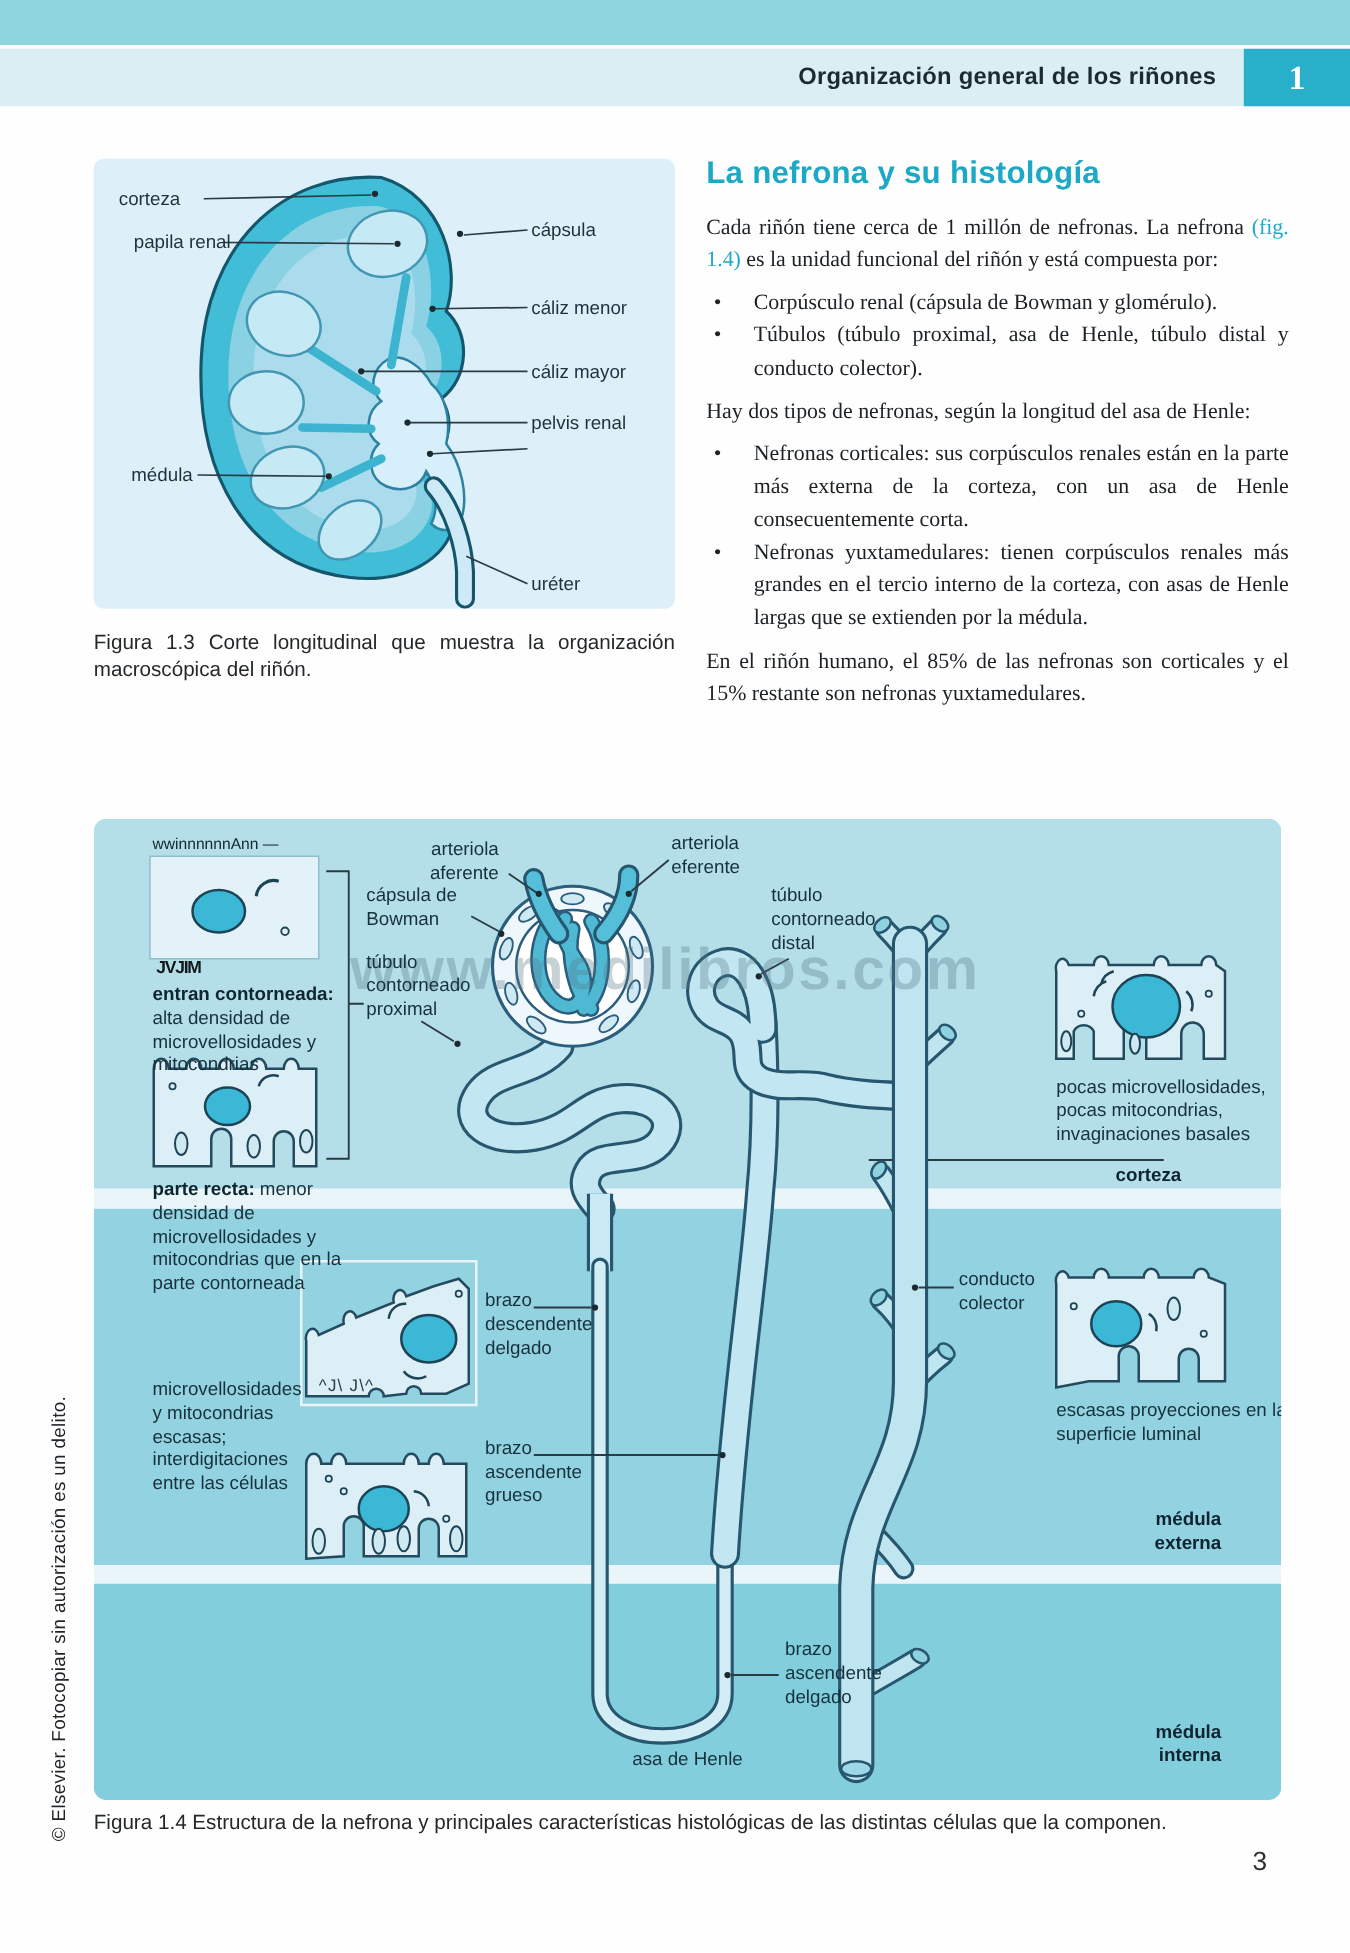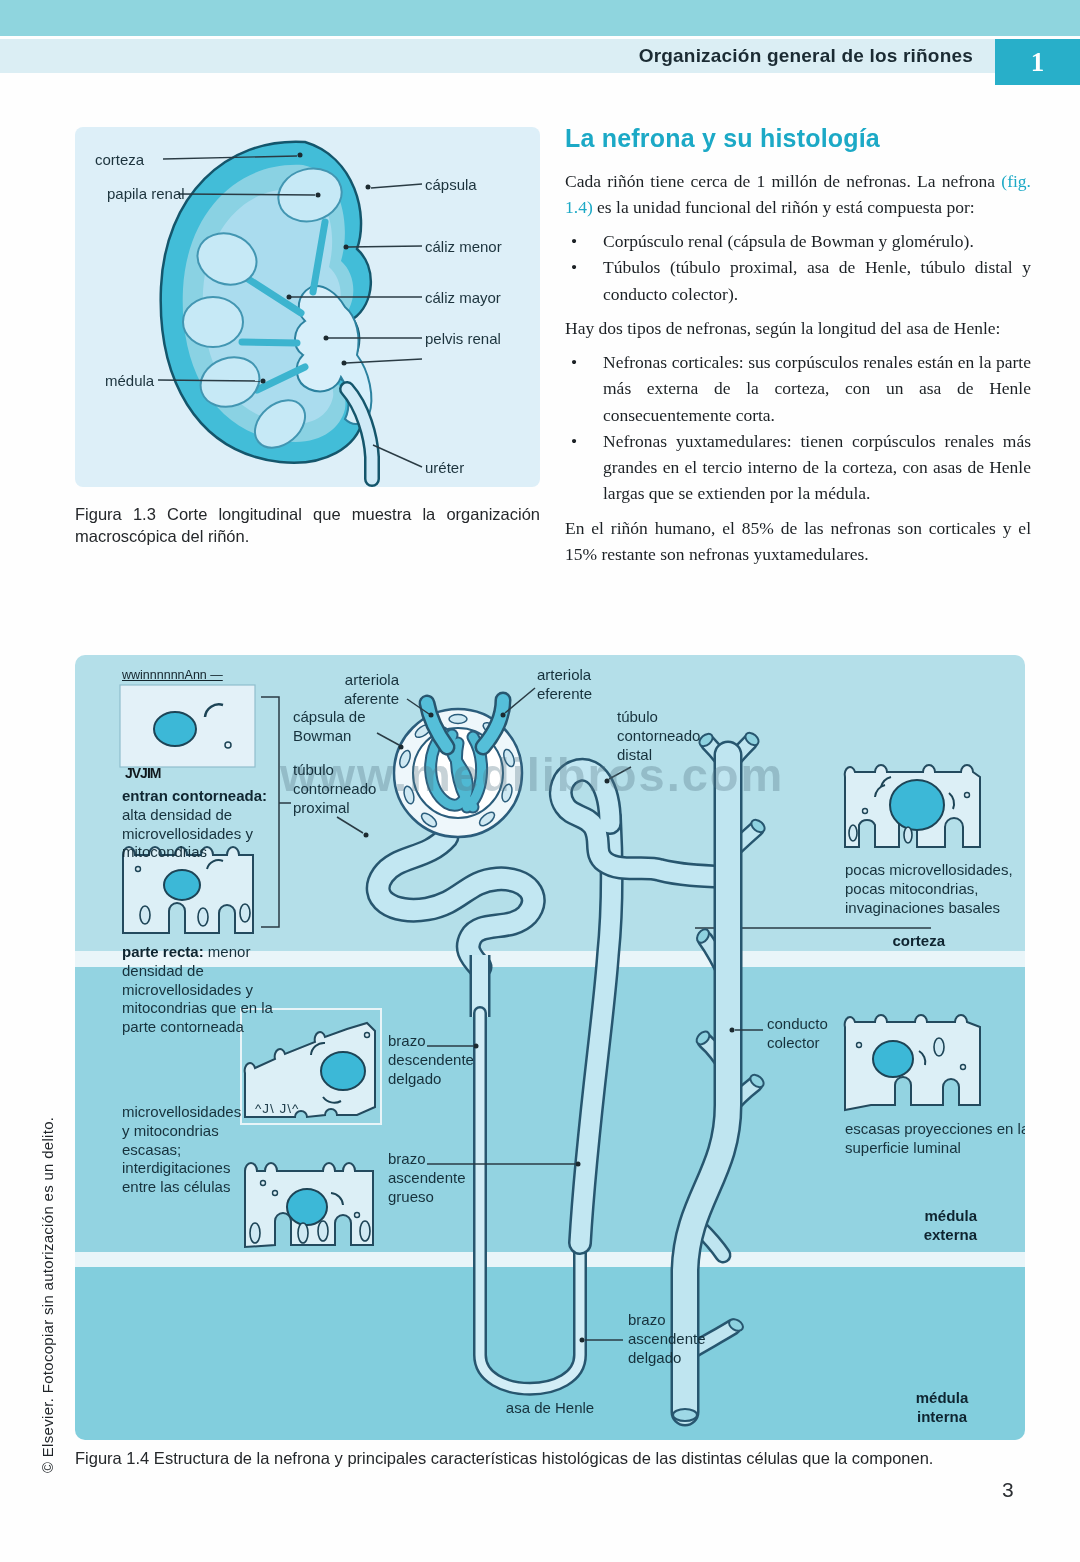--- a/index.html
+++ b/index.html
@@ -1,20 +1,20 @@
 <!DOCTYPE html>
 <html><head>
 <meta charset="utf-8">
 <style>
   html,body{margin:0;padding:0;background:#ffffff;}
   .page{position:relative;width:1080px;height:1562px;background:#fefefe;overflow:hidden;
         font-family:"Liberation Sans","DejaVu Sans",sans-serif;}
   
   .top-strip{position:absolute;left:0;top:0;width:1080px;height:36px;background:#8fd5de;}
-  .header-bar{position:absolute;left:0;top:39px;width:995px;height:34px;background:#dbeef4;
+  .header-bar{position:absolute;left:0;top:39px;width:995px;height:46px;background:#dbeef4;
               display:flex;align-items:center;justify-content:flex-end;padding-right:22px;box-sizing:border-box;}
   .header-title{font-size:19px;font-weight:700;color:#1b2b33;letter-spacing:.2px;}
   .chapter-box{position:absolute;left:995px;top:39px;width:85px;height:46px;background:#28afc9;
                display:flex;align-items:center;justify-content:center;}
   .chapter-num{font-family:"Liberation Serif","DejaVu Serif",serif;font-size:27px;font-weight:700;color:#fff;}
   
   .fig13{position:absolute;left:75px;top:127px;width:465px;height:360px;background:#ddeff8;border-radius:8px;}
   .fig13 svg{position:absolute;left:0;top:0;}
   .flabel{position:absolute;font-size:15px;color:#1c333d;line-height:1.26;}
   .cap{position:absolute;font-size:16.5px;color:#25282b;line-height:1.35;}
@@ -329,39 +329,39 @@
         <circle cx="532" cy="126" r="2.5"></circle>
           <circle cx="401" cy="391" r="2.5"></circle>
         <circle cx="503" cy="509" r="2.5"></circle>
           <circle cx="657" cy="375" r="2.5"></circle>
         <circle cx="507" cy="685" r="2.5"></circle>
       </g>
     </svg>
 
     <div class="watermark">www.medilibros.com</div>
 
-    <div class="nlabel artifact-top" style="left:47px;top:13px;text-decoration:underline;">wwinnnnnnAnn —</div>
+    <div class="nlabel artifact-top" style="left:47px;top:13px;">wwinnnnnnAnn —</div>
     <div class="nlabel artifact-mid" style="left:50px;top:110px;">JVJIM</div>
     <div class="nlabel" style="left:47px;top:132px;width:160px;"><span class="nbold" style="display:block;">entran contorneada:</span><span>alta densidad de microvellosidades y mitocondrias</span></div>
     <div class="nlabel" style="left:47px;top:288px;width:178px;"><span class="nbold">parte recta:</span><span> menor densidad de microvellosidades y mitocondrias que en la parte contorneada</span></div>
     <div class="nlabel" style="left:258px;top:16px;width:66px;text-align:right;">arteriola aferente</div>
     <div class="nlabel" style="left:462px;top:11px;width:70px;">arteriola eferente</div>
     <div class="nlabel" style="left:218px;top:53px;width:84px;">cápsula de Bowman</div>
     <div class="nlabel" style="left:218px;top:106px;width:104px;">túbulo contorneado proximal</div>
     <div class="nlabel" style="left:542px;top:53px;width:104px;">túbulo contorneado distal</div>
     <div class="nlabel" style="left:47px;top:448px;width:128px;">microvellosidades y mitocondrias escasas; interdigitaciones entre las células</div>
     <div class="nlabel artifact-cell" style="left:180px;top:446px;">^J\  J\^</div>
     <div class="nlabel" style="left:313px;top:377px;width:110px;">brazo descendente delgado</div>
     <div class="nlabel" style="left:313px;top:495px;width:110px;">brazo ascendente grueso</div>
     <div class="nlabel" style="left:692px;top:360px;width:90px;">conducto colector</div>
     <div class="nlabel" style="left:770px;top:206px;width:178px;">pocas microvellosidades, pocas mitocondrias, invaginaciones basales</div>
     <div class="nlabel zlabel" style="left:790px;top:277px;width:120px;text-align:right;padding-right:40px;box-sizing:border-box;">corteza</div>
     <div class="nlabel" style="left:770px;top:465px;width:188px;">escasas proyecciones en la superficie luminal</div>
     <div class="nlabel zlabel" style="left:832px;top:552px;width:70px;text-align:right;">médula externa</div>
     <div class="nlabel" style="left:553px;top:656px;width:100px;">brazo ascendente delgado</div>
     <div class="nlabel" style="left:400px;top:744px;width:150px;text-align:center;">asa de Henle</div>
-    <div class="nlabel zlabel" style="left:832px;top:722px;width:70px;text-align:center;margin-top:12px;">médula interna</div>
+    <div class="nlabel zlabel" style="left:832px;top:722px;width:70px;text-align:right;">médula interna</div>
   </div>
   <div class="cap cap14">Figura 1.4 Estructura de la nefrona y principales características histológicas de las distintas células que la componen.</div>
 
   <div class="side-text">© Elsevier. Fotocopiar sin autorización es un delito.</div>
   <div class="page-num">3</div>
 </div>
 
 </body></html>

